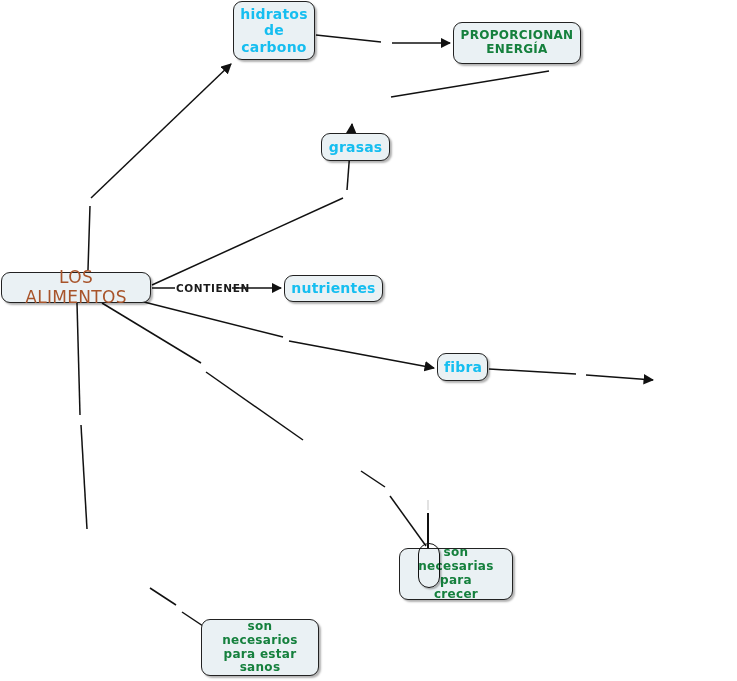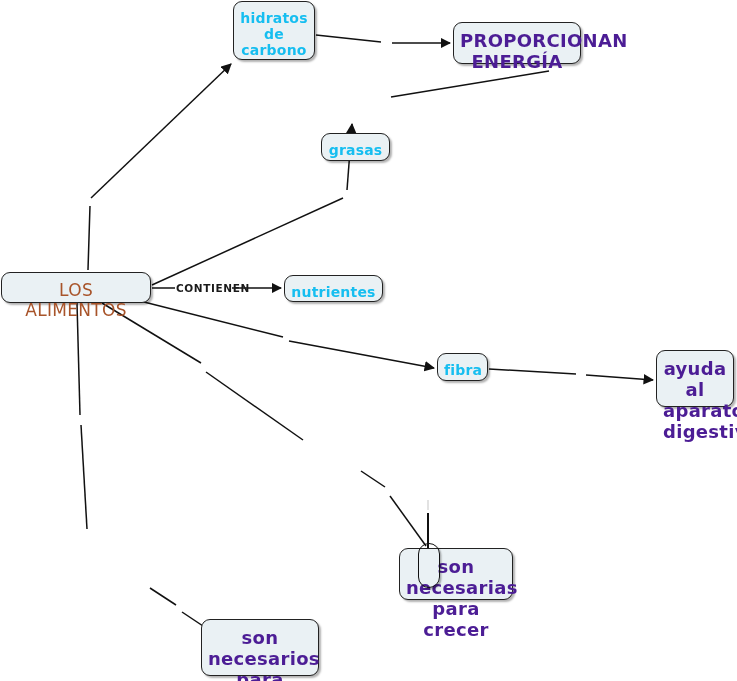--- a/index.html
+++ b/index.html
@@ -11,29 +11,29 @@
   #map{position:absolute;left:0;top:0;width:737px;height:681px;}
   svg.edges{position:absolute;left:0;top:0;width:737px;height:681px;pointer-events:none;}
 
   .node{
     position:absolute;
     box-sizing:border-box;
     background:#eaf1f4;
     border:1.4px solid #222222;
     border-radius:9px;
     box-shadow:2px 2px 2px rgba(0,0,0,0.30);
-    display:flex;justify-content:center;
+    display:flex;align-items:center;justify-content:center;
     text-align:center;
     line-height:1.16;
-    padding:8px 6px;
+    padding:2px 6px;
   }
   .node span{display:block;width:100%;}
 
   .n-cyan span{color:#16bef0;font-weight:bold;font-size:14px;letter-spacing:0.2px;}
-  .n-gray span{color:#4c1d95;font-weight:bold;font-size:18px;letter-spacing:0.3px;}
+  .n-gray span{color:#15803d;font-weight:bold;font-size:12px;letter-spacing:0.3px;}
   .n-root span{color:#a8542a;font-weight:normal;font-size:17px;letter-spacing:0.3px;}
 
   .capsule{
     position:absolute;
     box-sizing:border-box;
     border:1.6px solid #111111;
     border-radius:11px;
     background:transparent;
     box-shadow:1.5px 1.5px 1.5px rgba(0,0,0,0.28);
   }
@@ -141,25 +141,20 @@
   </div>
 
   <div class="node n-cyan" style="left:284px;top:275px;width:99px;height:27px;">
     <span>nutrientes</span>
   </div>
 
   <div class="node n-cyan" style="left:437px;top:353px;width:51px;height:28px;">
     <span>fibra</span>
   </div>
 
-  <div class="node n-gray" style="left:656px;top:350px;width:78px;height:57px;">
-    <span style="white-space:pre-line">ayuda al
-aparato
-digestivo</span>
-  </div>
 
 
 
   <div class="node n-gray" style="left:201px;top:619px;width:118px;height:57px;">
     <span style="white-space:pre-line">son necesarios
 para estar
 sanos</span>
   </div>
 
   <div class="node n-gray" style="left:399px;top:548px;width:114px;height:52px;">

